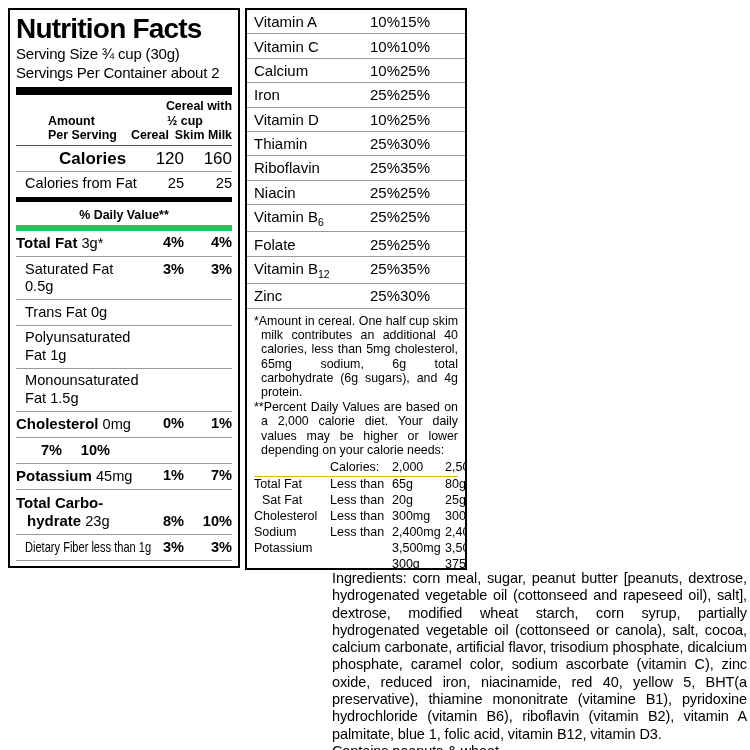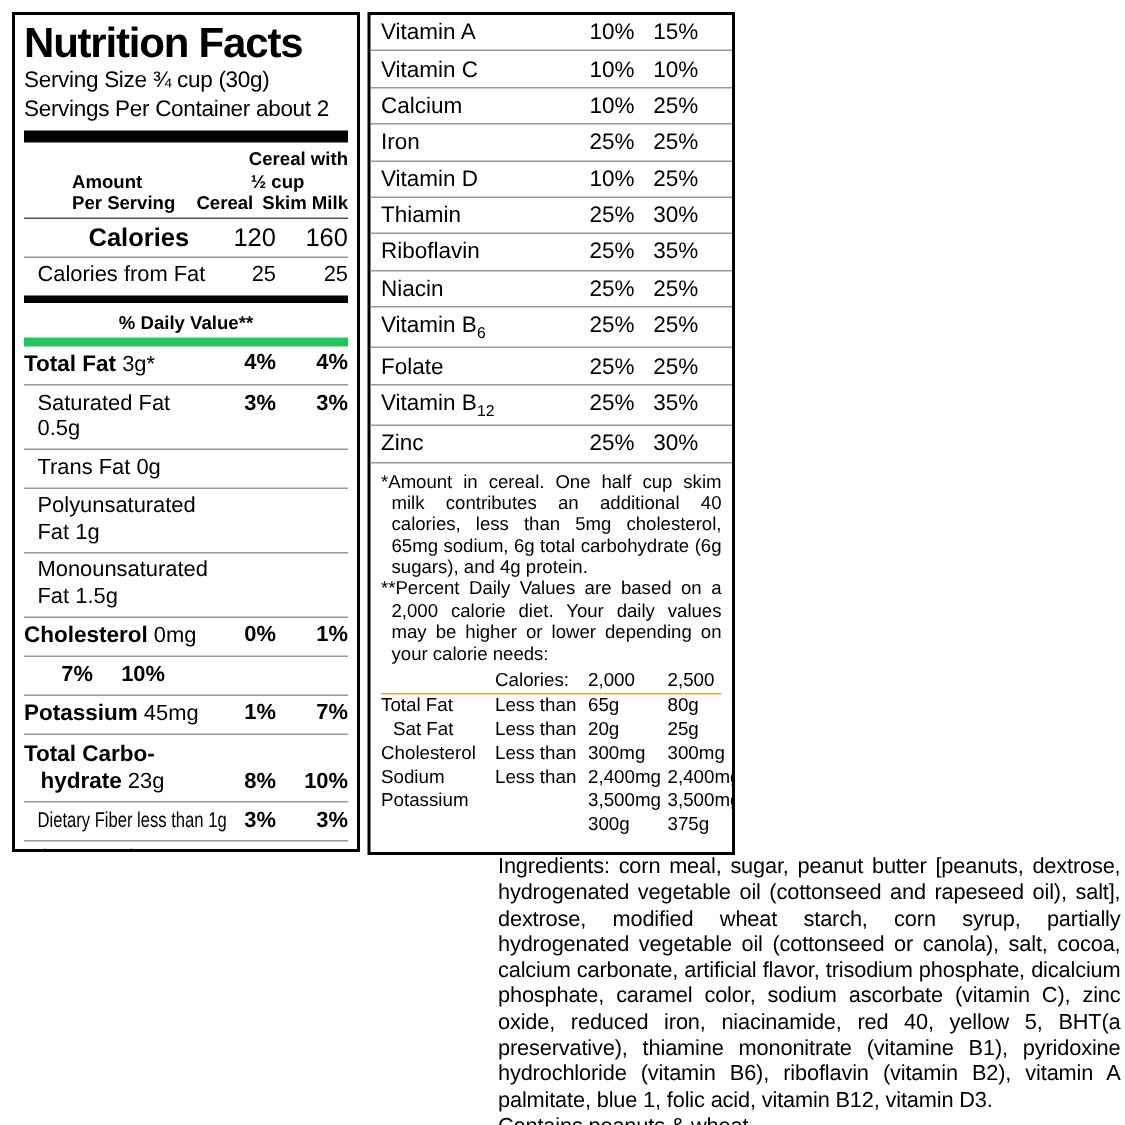--- a/index.html
+++ b/index.html
@@ -6,21 +6,21 @@
   body{
     width:750px;height:750px;position:relative;background:#ffffff;
     font-family:"Liberation Sans","DejaVu Sans",sans-serif;color:#000;
     -webkit-font-smoothing:antialiased;
   }
   .panel{
     position:absolute;top:8px;background:#fff;border:2px solid #000;
     box-sizing:border-box;display:flex;flex-direction:column;overflow:hidden;
   }
   #panel-left{left:8px;width:232px;height:560px;padding:4px 6px 5px;}
-  #panel-right{left:245px;width:245px;height:562px;padding:0 0 3px;}
+  #panel-right{left:245px;width:222px;height:562px;padding:0 0 3px;}
 
   
   .nf-title{font-size:28px;font-weight:bold;letter-spacing:-0.8px;line-height:1.05;margin:0 0 2px;}
   .nf-sub{font-size:15px;line-height:1.22;letter-spacing:-0.2px;}
   .thickbar{height:8px;background:#000;margin:5px 0 4px;flex:none;}
   .midbar{height:5px;background:#000;margin:2px 0;flex:none;}
   .hdr{font-size:12.4px;font-weight:bold;line-height:1.18;border-bottom:1px solid #555;padding-bottom:2px;}
   .hdr-r1{text-align:right;}
   .hdr-row{display:flex;justify-content:space-between;margin-left:32px;}
   .hdr-half{width:94px;text-align:center;}
@@ -38,21 +38,21 @@
   .nrow:last-of-type{border-bottom:none;}
   .nrow .b{font-weight:bold;font-size:15px;}
   .nrow.ind .lbl{padding-left:9px;}
   .pct{font-weight:bold;}
   .ind2{padding-left:11px;}
   .cond{display:inline-block;transform:scaleX(0.78);transform-origin:0 50%;white-space:nowrap;font-size:14.2px;}
 
   
   .vrow{display:flex;font-size:15px;padding:3.2px 10px 3.2px 7px;border-bottom:1px solid #999;align-items:baseline;}
   .vrow .c1{width:50px;text-align:right;flex:none;}
-  .vrow .c2{width:55px;text-align:center;flex:none;}
+  .vrow .c2{width:55px;text-align:left;flex:none;}
   .vrow sub{font-size:10.5px;}
   .fnote{padding:5px 7px 3px;font-size:12.4px;line-height:1.16;text-align:justify;}
   .fnote p{margin:0;padding-left:7px;text-indent:-7px;}
   .dvt{font-size:12.5px;line-height:1.27;padding:0 7px;}
   .trow{display:grid;grid-template-columns:76px 62px 53px auto;}
   .trow-hdr{border-bottom:1px solid #eab308;}
   .tind{padding-left:8px;}
 
   
   #ingredients{position:absolute;left:332px;top:570px;width:415px;font-size:14.5px;line-height:17.3px;letter-spacing:-0.1px;}

